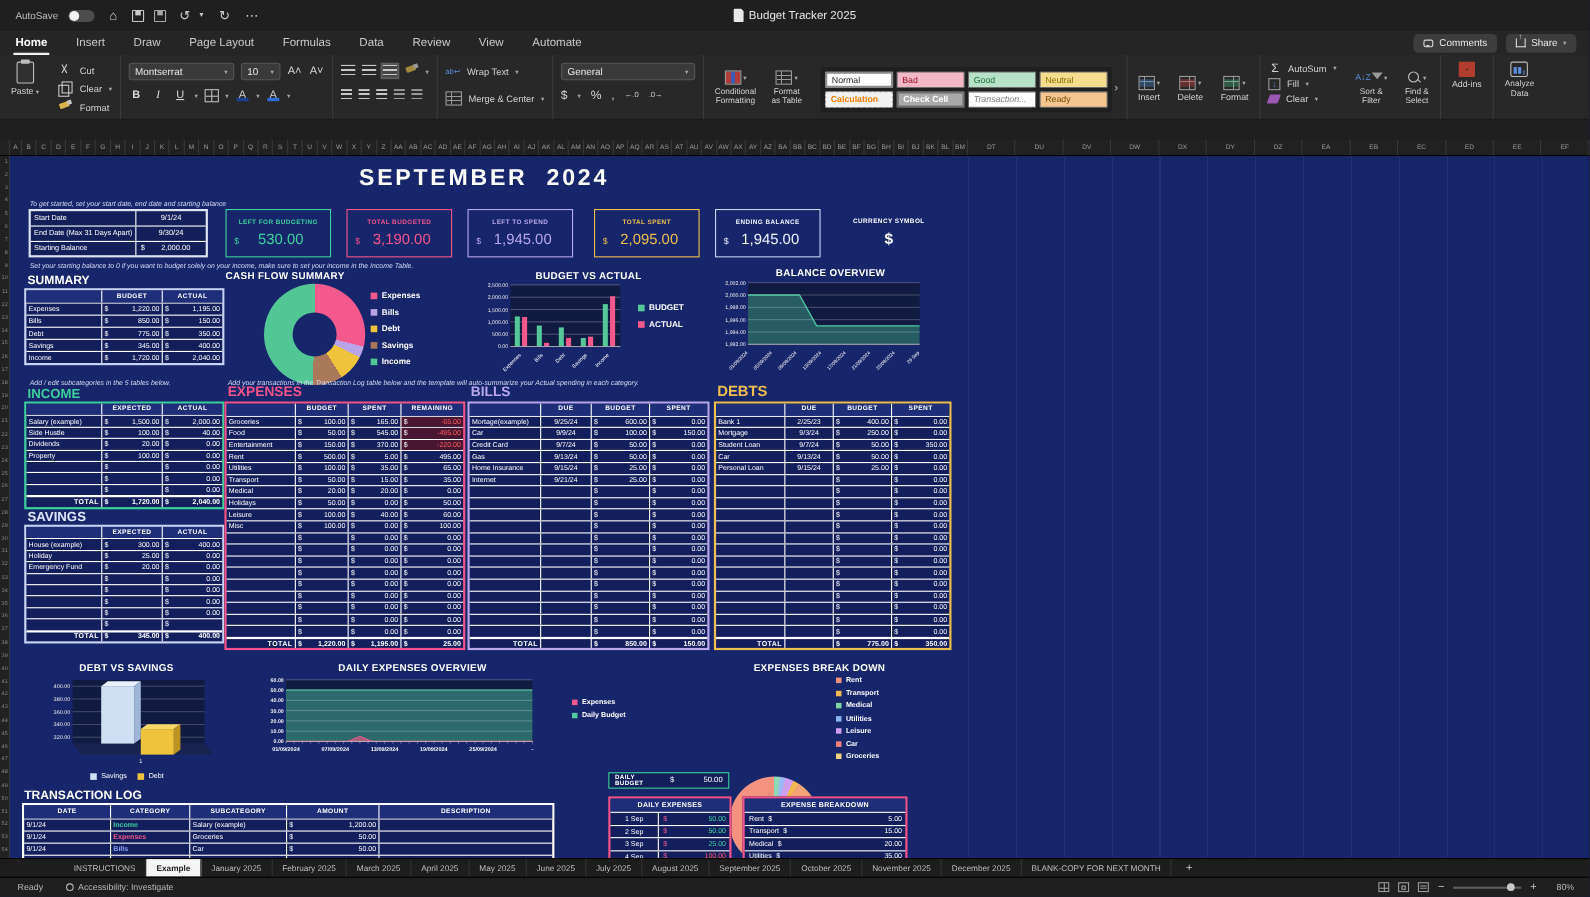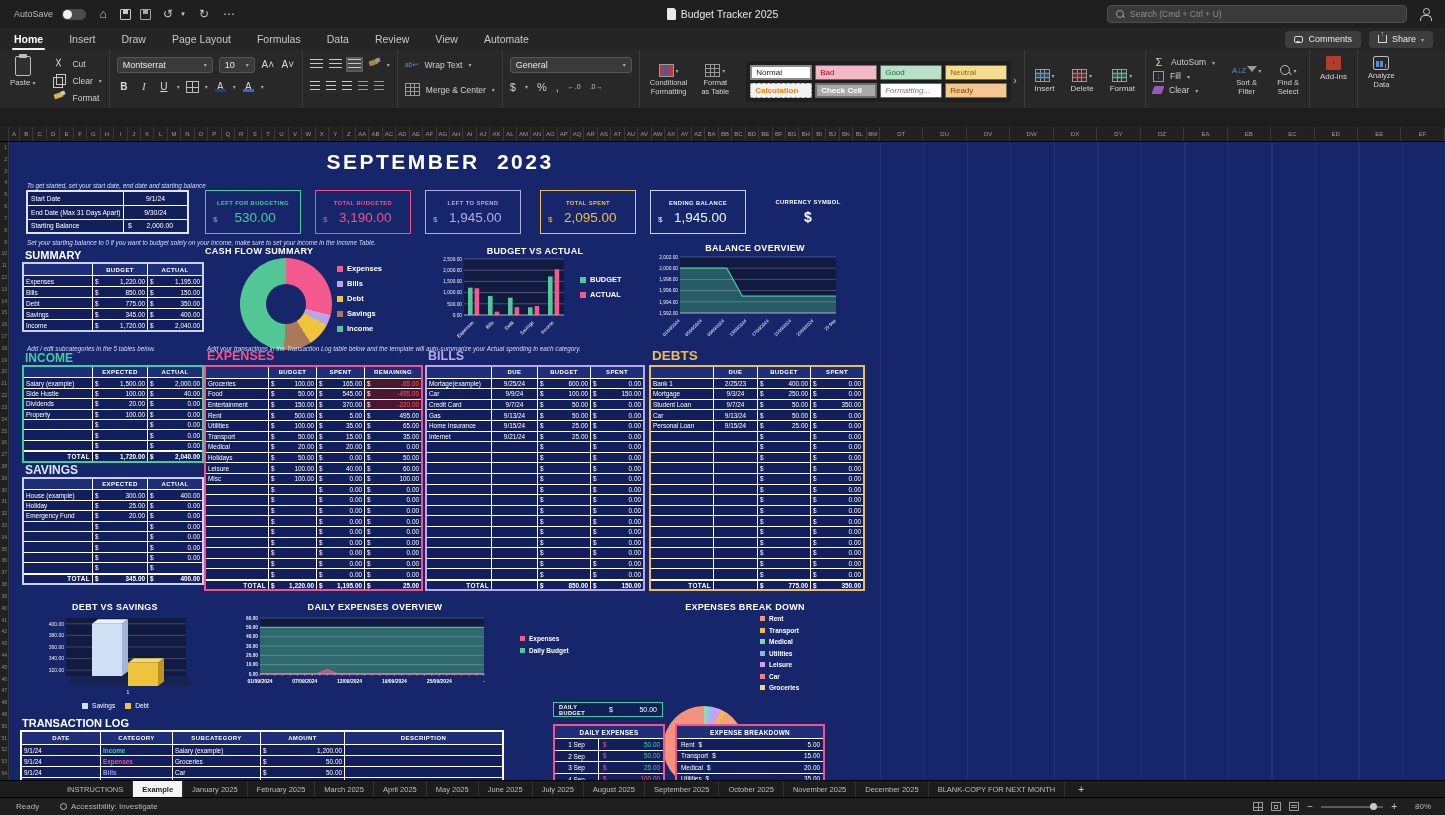--- a/index.html
+++ b/index.html
@@ -238,27 +238,20 @@
       <span class="ic-save" style="opacity:.8"></span>
       <span class="tb-ic">↺</span>
       <span class="tb-ic small-caret">▾</span>
       <span class="tb-ic">↻</span>
       <span class="tb-ic">⋯</span>
     </div>
     <div class="tb-center">
       <span class="doc-ic"></span>
       <span class="tb-title">Budget Tracker 2025</span>
     </div>
-    <div class="tb-right">
-      <div class="searchbox">
-        <span class="mag"></span>
-        <span class="search-ph">Search (Cmd + Ctrl + U)</span>
-      </div>
-      <span class="person"></span>
-    </div>
   </div>
 
   <div class="ribbontabs">
     <span id="rtabs" style="display:flex;gap:26px;">
         <span class="rtab active">Home</span>
         <span class="rtab">Insert</span>
         <span class="rtab">Draw</span>
         <span class="rtab">Page Layout</span>
         <span class="rtab">Formulas</span>
         <span class="rtab">Data</span>
@@ -391,21 +384,21 @@
       </div>
     </div>
     <div class="rgroup" style="flex-direction:row; align-items:center;">
       <div class="styles-gal" id="stylesgal">
           <span class="stylechip st-0">Normal</span>
           <span class="stylechip st-1">Bad</span>
           <span class="stylechip st-2">Good</span>
           <span class="stylechip st-3">Neutral</span>
           <span class="stylechip st-4">Calculation</span>
           <span class="stylechip st-5">Check Cell</span>
-          <span class="stylechip st-6">Formatting...</span>
+          <span class="stylechip st-6">Transaction...</span>
           <span class="stylechip st-7">Ready</span>
         </div>
       <span class="gal-chev">›</span>
     </div>
     <div class="rgroup sep" style="flex-direction:row; gap:10px; align-items:center;">
       <div class="bigbtn">
         <span style="display:flex;align-items:center;gap:2px;">
             <span class="i-grid ins"></span>
             <span class="rcaret">▾</span>
           </span>
@@ -610,21 +603,21 @@
       <div class="rnum" style="height: 11.815px; line-height: 11.8px;">50</div>
       <div class="rnum" style="height: 11.815px; line-height: 11.8px;">51</div>
       <div class="rnum" style="height: 11.815px; line-height: 11.8px;">52</div>
       <div class="rnum" style="height: 11.815px; line-height: 11.8px;">53</div>
       <div class="rnum" style="height: 11.815px; line-height: 11.8px;">54</div>
     </div>
 
   <div class="sheet">
     <div class="vlines"></div>
 
-    <div class="abs month-title">SEPTEMBER 2023</div>
+    <div class="abs month-title">SEPTEMBER 2024</div>
     <div class="abs note" style="left:27px; top:40px;">To get started, set your start date, end date and starting balance</div>
 
     <div class="abs setup" id="setup">
         <div class="setup-row">
           <span class="setup-lab">Start Date</span>
           <span class="setup-val">9/1/24</span>
         </div>
         <div class="setup-row">
           <span class="setup-lab">End Date (Max 31 Days Apart)</span>
           <span class="setup-val">9/30/24</span>

